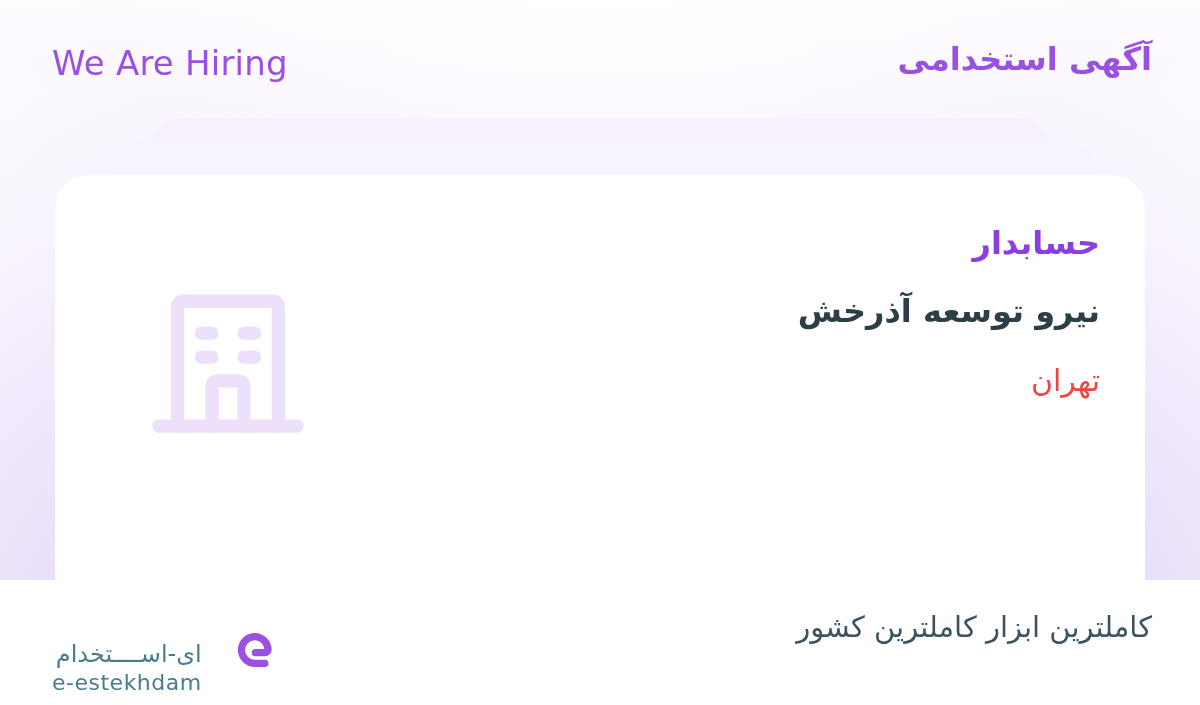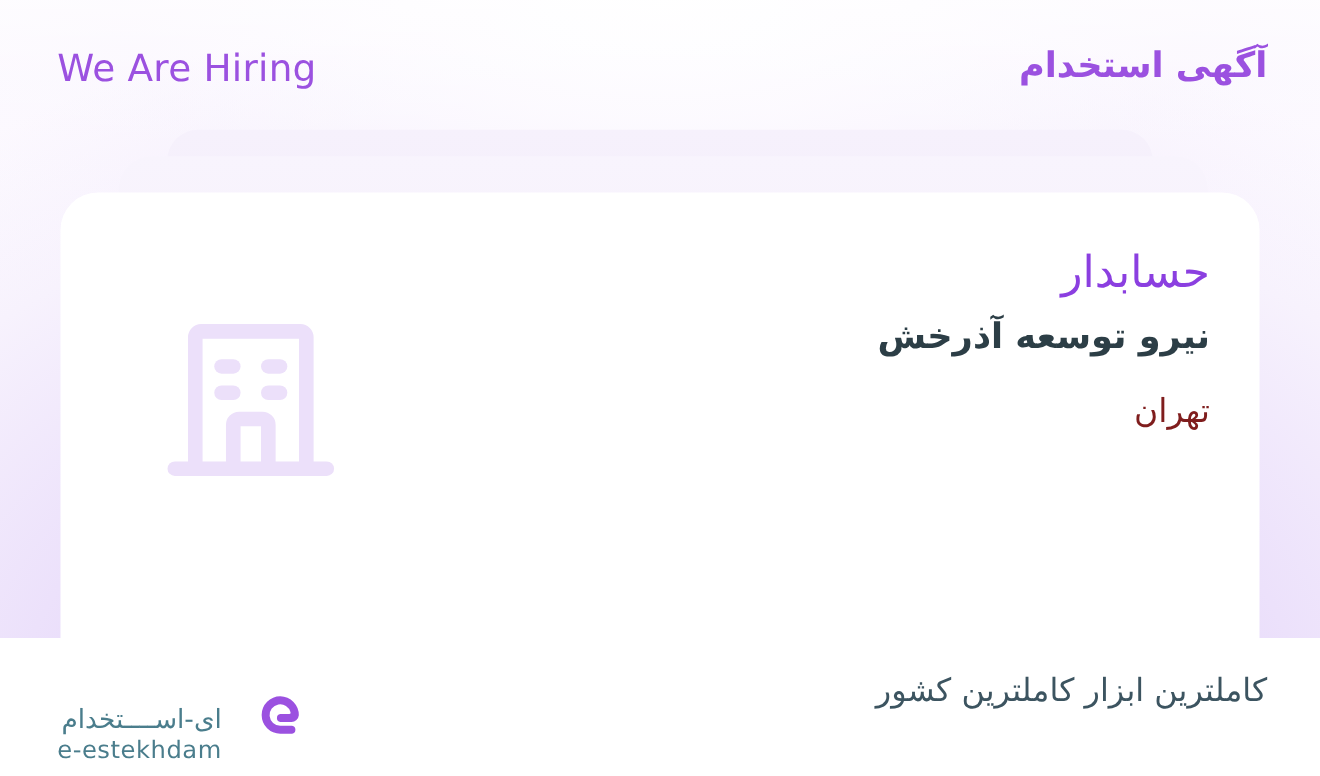--- a/index.html
+++ b/index.html
@@ -106,37 +106,37 @@
   }
 
   
   .job-info {
     position:absolute;
     right:45px; top:48px;
     text-align:right;
     direction:rtl;
   }
   .job-title {
-    font-size:40px;
-    font-weight:400;
+    font-size:32px;
+    font-weight:700;
     color:#8b3fe0;
     line-height:1.25;
-    margin-bottom:12px;
+    margin-bottom:28px;
   }
   .job-company {
     font-size:32px;
     font-weight:700;
     color:#2c3e46;
     line-height:1.3;
     margin-bottom:28px;
   }
   .job-city {
     font-size:30px;
     font-weight:400;
-    color:#7f1d1d;
+    color:#ef4444;
     line-height:1.3;
   }
 
   
   .building-icon {
     position:absolute;
     left:88px; top:105px;
     width:170px; height:170px;
   }
   .building-icon svg { display:block; width:100%; height:100%; }
@@ -191,21 +191,21 @@
 </style>
 </head>
 <body>
 
 <div id="poster">
 
   <div class="hero">
 
     <div class="hero-title-en">We Are Hiring</div>
 
-    <div class="hero-title-fa">آگهی استخدام</div>
+    <div class="hero-title-fa">آگهی استخدامی</div>
 
     <div class="card-back"></div>
     <div class="card-mid"></div>
 
     <div class="card-front">
       <div class="card-inner">
 
         <div class="building-icon">
           <svg viewBox="0 0 64 64" xmlns="http://www.w3.org/2000/svg" fill="none" stroke="#ece0fa" stroke-width="5" stroke-linecap="round" stroke-linejoin="round">
             <path d="M13 55 V10 a2 2 0 0 1 2-2 h34 a2 2 0 0 1 2 2 v45"></path>

